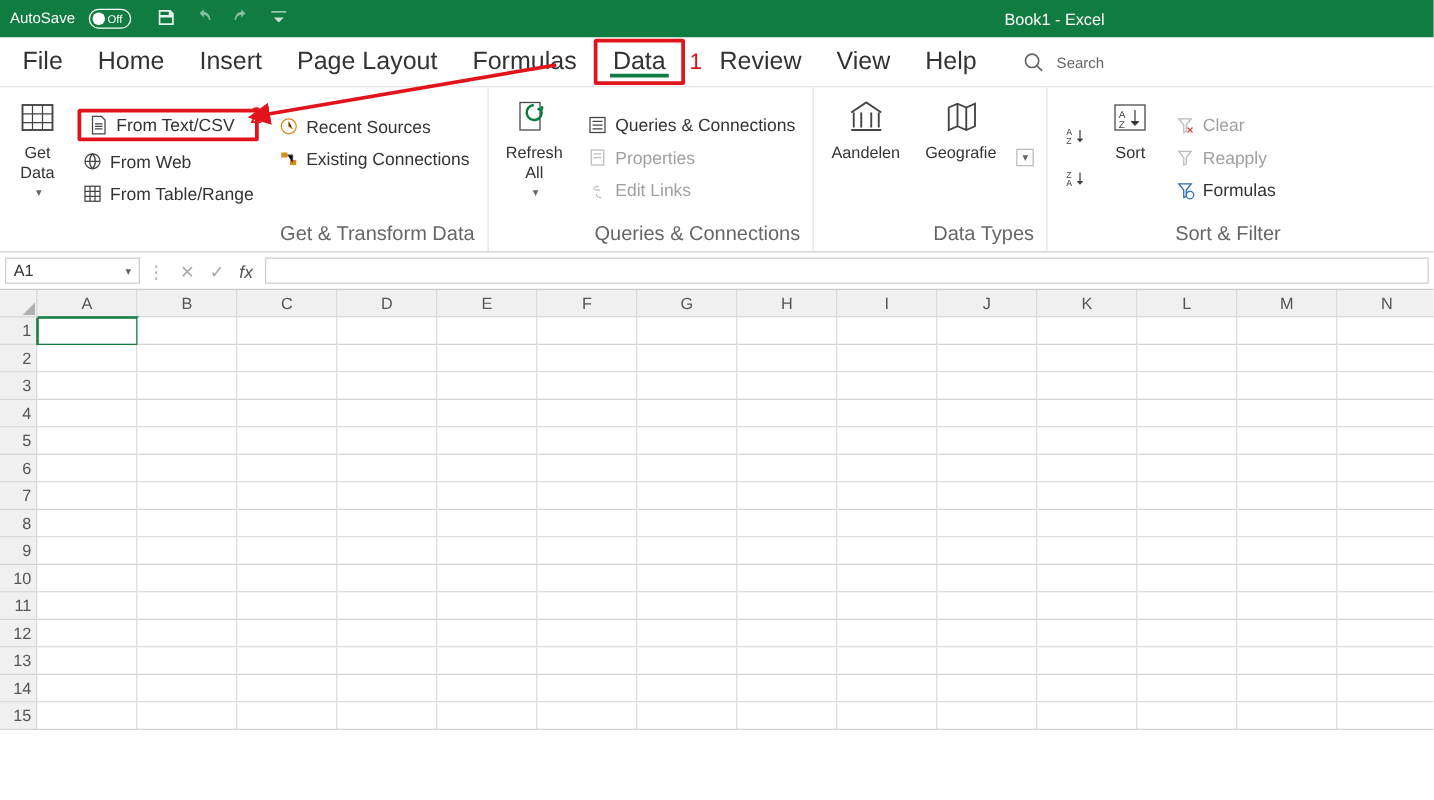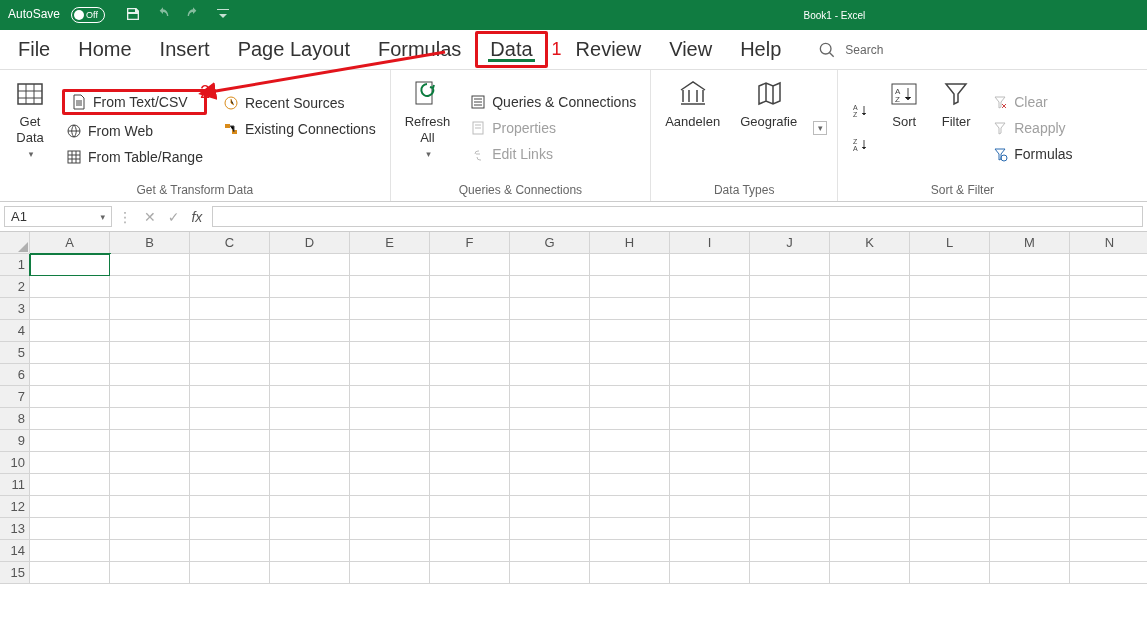--- a/index.html
+++ b/index.html
@@ -6,34 +6,34 @@
   body { background: #fff; width: 1147px; height: 640px; overflow: hidden; font-size: 14px; color: #333; }
 
   
   .titlebar { background: #107c41; height: 30px; display: flex; align-items: center; color: #fff; padding: 0 8px; }
   .autosave { display: flex; gap: 11px; font-size: 12px; }
   .toggle { width: 34px; height: 16px; border: 1px solid #fff; border-radius: 8px; display: flex; align-items: center; padding: 1px 2px; gap: 2px; }
   .toggle-knob { width: 10px; height: 10px; border-radius: 50%; background: #fff; }
   .toggle-off { font-size: 9px; color: #fff; }
   .qat { display: flex; align-items: center; gap: 14px; margin-left: 20px; }
   .qat svg, .qat .qicon { width: 16px; height: 16px; fill: #fff; opacity: .9; }
-  .doc-title { position: absolute; left: 50%; transform: translateX(230px); font-size: 10px; color: #fff; }
+  .doc-title { position: absolute; left: 50%; transform: translateX(230px); font-size: 13px; color: #fff; }
 
   
   .tabs { background: #fff; height: 40px; display: flex; align-items: center; gap: 0; padding: 0 4px; border-bottom: 1px solid #e0e0e0; }
   .tab { padding: 8px 14px; font-size: 20px; color: #333; cursor: pointer; }
   .tab.active { position: relative; }
   .tab.active::after { content: ""; position: absolute; left: 10px; right: 10px; bottom: 3px; height: 3px; background: #107c41; }
   .search-box { display: flex; align-items: center; gap: 10px; margin-left: 24px; color: #666; }
   .redbox { border: 3px solid #e2141b; border-radius: 2px; }
 
   
   .ribbon { background: #fff; height: 132px; display: flex; border-bottom: 1px solid #ccc; position: relative; }
   .group { border-right: 1px solid #e3e3e3; padding: 6px 10px 4px 10px; display: flex; flex-direction: column; justify-content: space-between; }
-  .group-label { font-size: 12px; color: #666; text-align: center; margin-top: 4px; }
+  .group-label { font-size: 16px; color: #666; text-align: right; margin-top: 4px; }
   .group-body { display: flex; gap: 12px; flex: 1; }
   .big-btn { display: flex; flex-direction: column; align-items: center; justify-content: flex-start; gap: 4px; padding: 2px 4px; cursor: pointer; }
   .big-btn .lbl { font-size: 13px; text-align: center; line-height: 1.2; }
   .col { display: flex; flex-direction: column; gap: 6px; justify-content: center; }
   .small-btn { display: flex; align-items: center; gap: 6px; font-size: 14px; cursor: pointer; padding: 2px 4px; }
   .small-btn.disabled { color: #a0a0a0; }
   .icon16 { width: 16px; height: 16px; display: inline-block; }
   .icon32 { width: 32px; height: 32px; }
   .dd { font-size: 9px; color: #666; margin-left: 2px; }
 
@@ -258,26 +258,20 @@
       </div>
       <div class="big-btn">
         <svg class="icon32" viewBox="0 0 32 32">
             <rect x="4" y="6" width="24" height="20" fill="none" stroke="#444"></rect>
             <text x="7" y="16" font-size="8" fill="#444">A</text>
             <text x="7" y="24" font-size="8" fill="#444">Z</text>
             <path stroke="#444" d="M20 10v12m-3-3 3 3 3-3"></path>
           </svg>
         <span class="lbl">Sort</span>
       </div>
-      <div class="big-btn">
-        <svg class="icon32" viewBox="0 0 32 32">
-            <path fill="none" stroke="#444" stroke-width="1.5" d="M6 6h20l-8 10v8l-4 2v-10z"></path>
-          </svg>
-        <span class="lbl">Filter</span>
-      </div>
       <div class="col">
         <div class="small-btn disabled">
           <svg class="icon16" viewBox="0 0 16 16">
               <path fill="none" stroke="#bbb" d="M3 3h10l-4 5v5l-2 1v-6z"></path>
               <path stroke="#c44" d="M10 10l4 4m0-4-4 4"></path>
             </svg>
           <span>Clear</span>
         </div>
         <div class="small-btn disabled">
           <svg class="icon16" viewBox="0 0 16 16">

